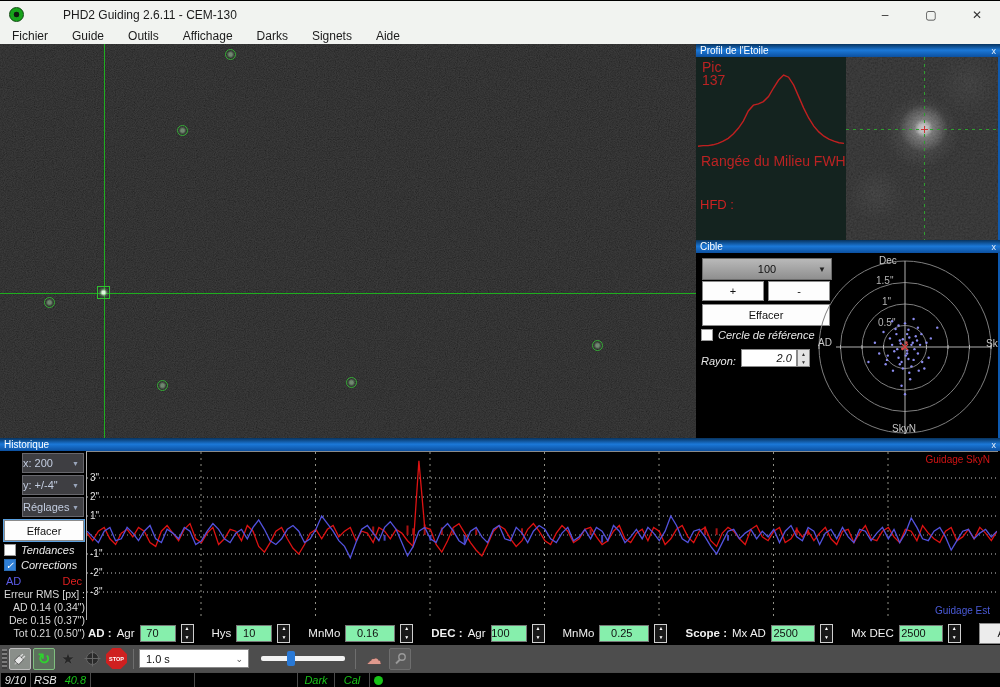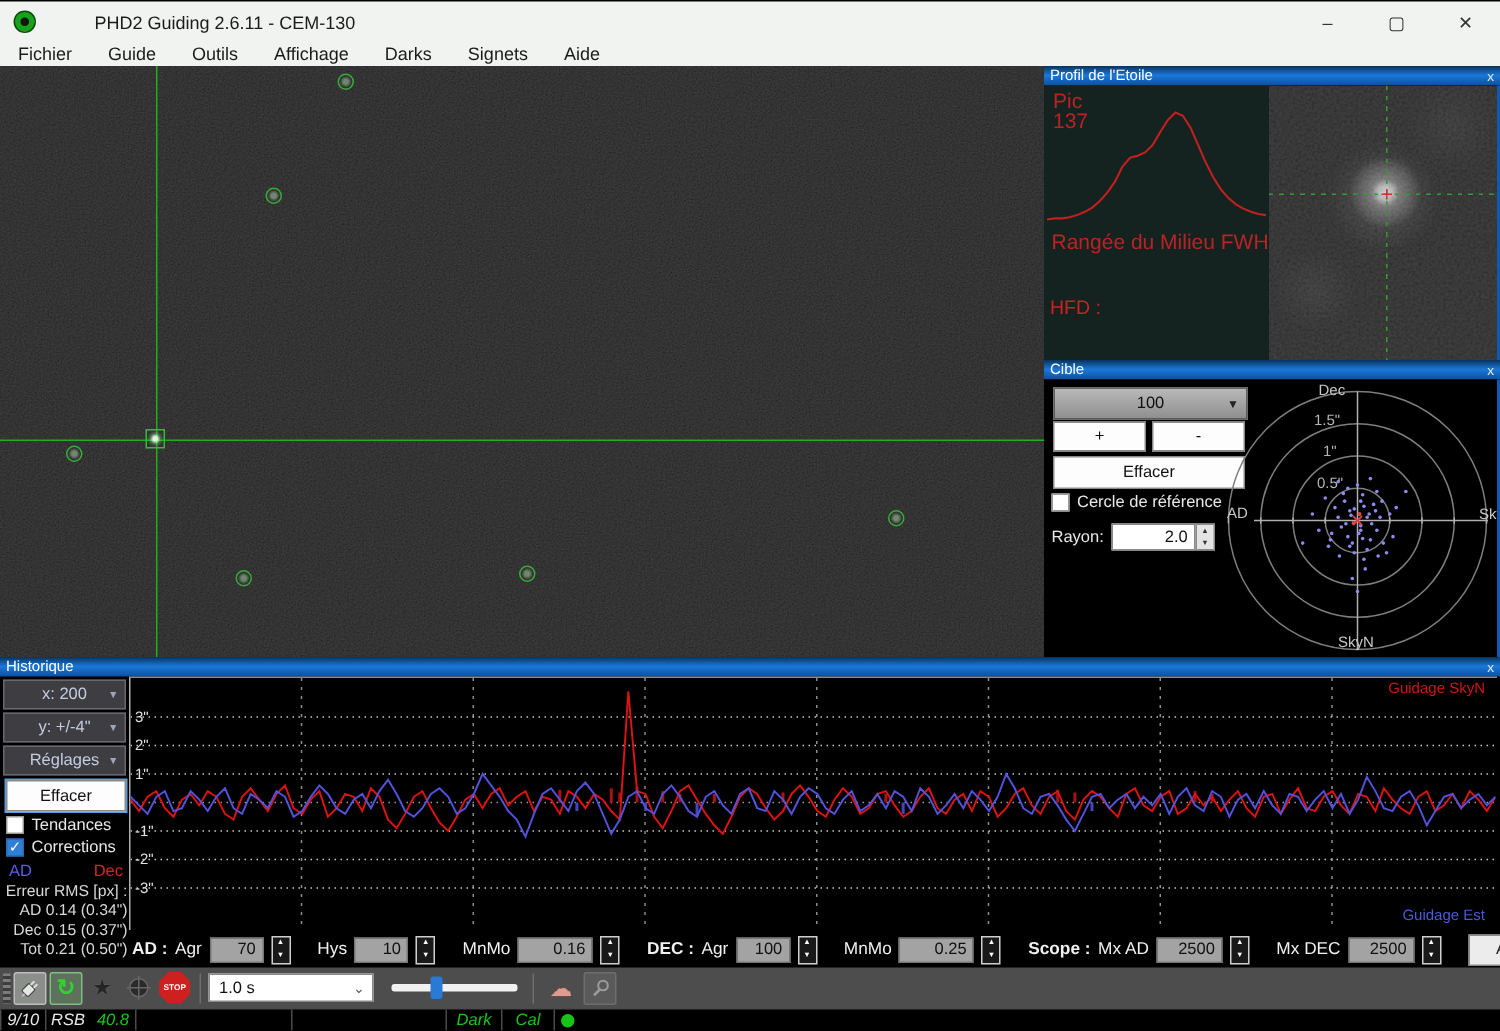--- a/index.html
+++ b/index.html
@@ -58,50 +58,50 @@
   #cible-body{position:relative;width:304px;height:185px;background:#000;overflow:hidden;
               border-right:2px solid #0e5ab0;box-sizing:border-box;}
   .combo-grey{background:linear-gradient(180deg,#b9b9b9,#8f8f8f);border:1px solid #6d6d6d;color:#111;
               font-size:11px;display:flex;align-items:center;justify-content:center;position:relative;}
   .combo-grey .chev{position:absolute;right:5px;font-size:8px;color:#222;}
   .btn-white{background:#fdfdfd;border:1px solid #8a8a8a;color:#111;font-size:11px;
              display:flex;align-items:center;justify-content:center;box-sizing:border-box;}
   .cb{width:12px;height:12px;background:#fff;border:1px solid #9a9a9a;box-sizing:border-box;
       display:inline-flex;align-items:center;justify-content:center;font-size:10px;color:#fff;}
   .cb.checked{background:#2f7fd6;border-color:#2a6cb4;}
-  .cb-row{display:flex;align-items:center;gap:5px;color:#e8e8e8;font-size:11px;}
+  .cb-row{display:flex;align-items:flex-end;gap:5px;color:#e8e8e8;font-size:11px;font-style:italic;}
   .spinbox{background:#fff;border:1px solid #8a8a8a;color:#111;font-size:11px;display:flex;
            align-items:center;justify-content:flex-end;padding-right:4px;box-sizing:border-box;}
   .spinarrows{width:13px;background:#e4e4e4;border:1px solid #8a8a8a;box-sizing:border-box;
               display:flex;flex-direction:column;align-items:center;justify-content:space-around;
               font-size:5px;color:#333;line-height:1;}
   .spinarrows.dark{background:#191919;border-color:#cfcfcf;color:#fff;}
 
   
   #historique{left:0;top:438px;width:1000px;height:207px;background:#000;}
   #hist-left{position:absolute;left:2px;top:13px;width:84px;}
   .ddark{background:#3e3e42;border:1px solid #67676d;color:#c3cde0;font-size:11px;height:18px;
-         display:flex;align-items:center;justify-content:center;position:relative;margin:2px 2px 2px 0;}
+         display:flex;align-items:center;justify-content:flex-start;position:relative;margin:2px 2px 2px 20px;}
   .ddark .chev{position:absolute;right:4px;font-size:7px;color:#9aa6bc;}
   #hist-clear{height:21px;margin:3px 2px;box-shadow:0 0 0 1px #5aa0e0;}
   #hist-left .cb-row{margin:3px 0 0 2px;}
   #adDec-line{display:flex;justify-content:space-between;margin:4px 4px 0 4px;font-size:11px;}
   #ad-lbl{color:#5c5ce8;} #dec-lbl{color:#e02020;}
   .rms{color:#d9d9d9;font-size:10.5px;text-align:right;margin:1px 1px 0 0;white-space:nowrap;}
   #graph{position:absolute;left:86px;top:13px;width:912px;height:169px;
          border-left:1px solid #b0b0b0;border-top:1px solid #8a8a8a;box-sizing:border-box;}
   #legend-north{position:absolute;right:8px;top:16px;color:#d21414;font-size:10px;}
   #legend-east{position:absolute;right:8px;top:166px;color:#4a5ad8;font-size:10px;}
 
   
   #params-row{position:absolute;left:88px;top:183px;height:24px;display:flex;align-items:center;
               color:#f0f0f0;font-size:11.5px;gap:5px;white-space:nowrap;}
   .plabel{font-weight:bold;} .pname{font-weight:normal;}
-  .pinput{background:#a3a3a3;border:1px solid #777;color:#111;font-size:11px;height:17px;
-          display:flex;align-items:center;justify-content:flex-end;padding-right:4px;box-sizing:border-box;}
+  .pinput{background:#86efac;border:1px solid #777;color:#111;font-size:11px;height:17px;
+          display:flex;align-items:center;justify-content:flex-end;padding-right:16px;box-sizing:border-box;}
   .pspin{width:13px;height:19px;}
   .gap{width:8px;}
   #dec-mode{background:#ececec;border:1px solid #8a8a8a;color:#222;font-size:11px;height:19px;width:58px;
             display:flex;align-items:center;justify-content:center;position:relative;}
 
   
   #toolbar{left:0;top:645px;width:1000px;height:27px;background:#4d4d4d;display:flex;align-items:center;}
   #grip{width:5px;height:20px;margin-left:2px;background:repeating-linear-gradient(180deg,#7c7c7c 0 2px,#3c3c3c 2px 4px);}
   .tbtn{width:22px;height:22px;margin-left:2px;display:flex;align-items:center;justify-content:center;
         border-radius:2px;box-sizing:border-box;}

